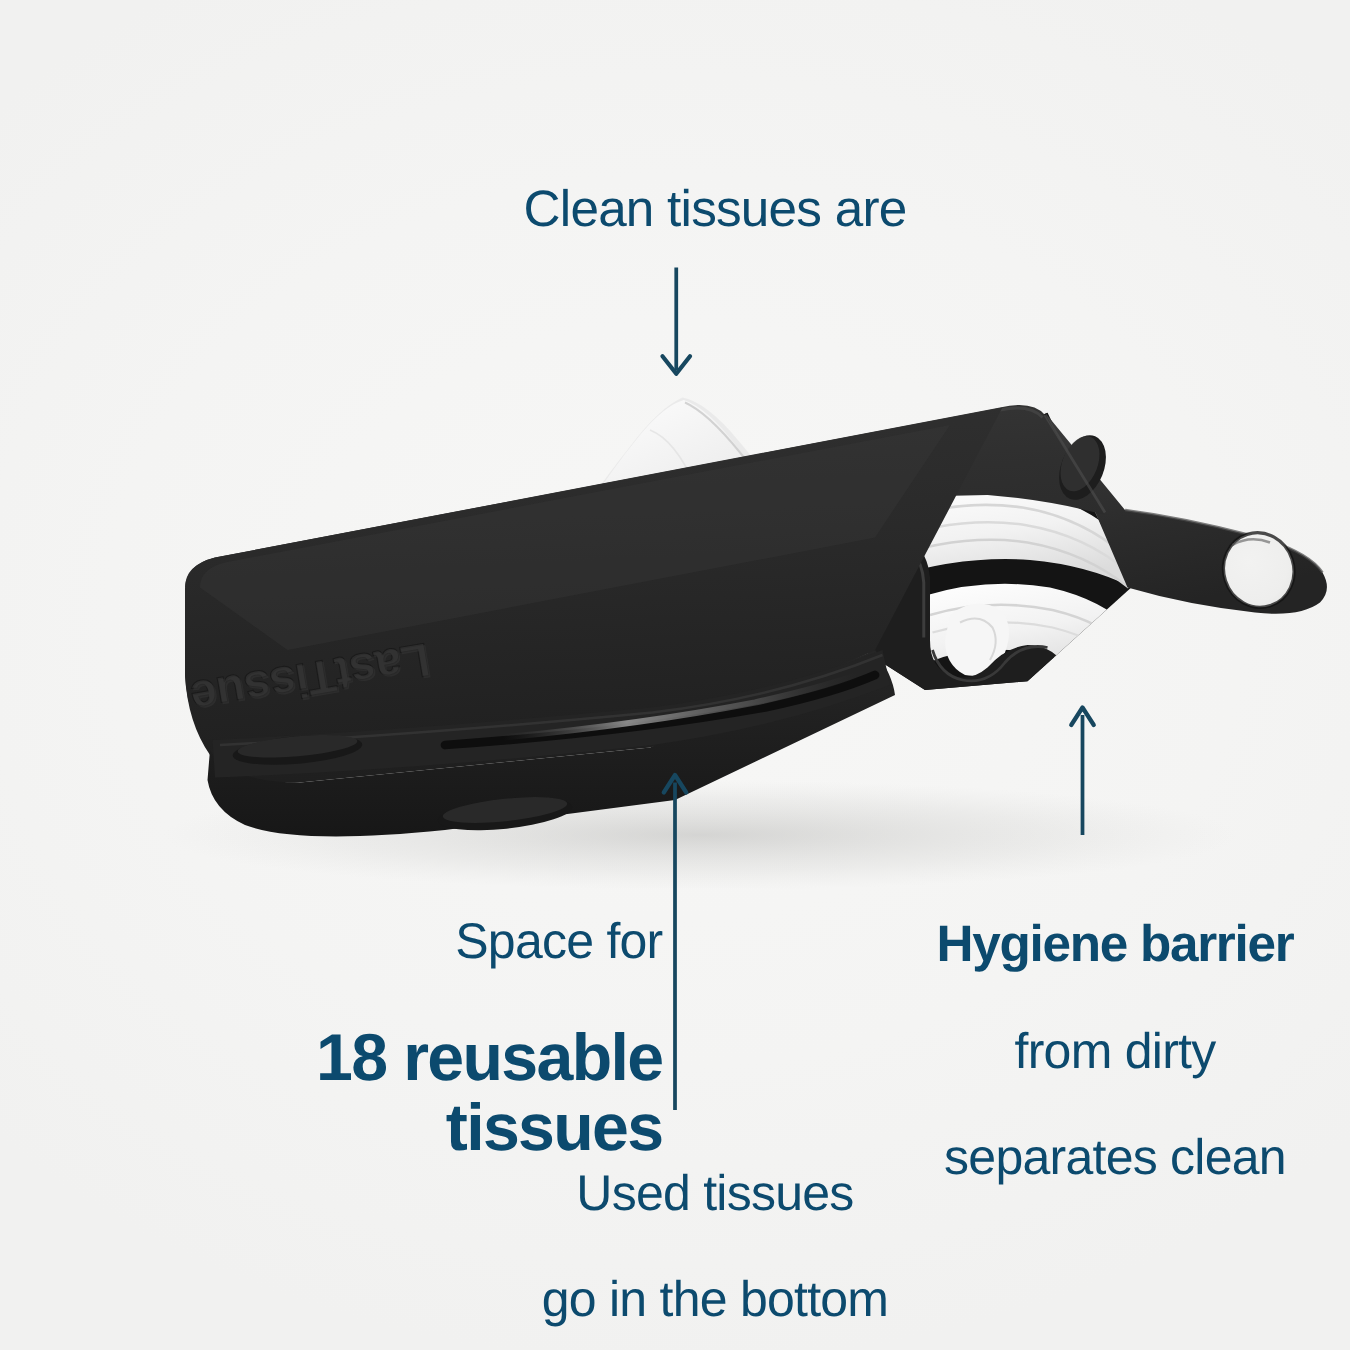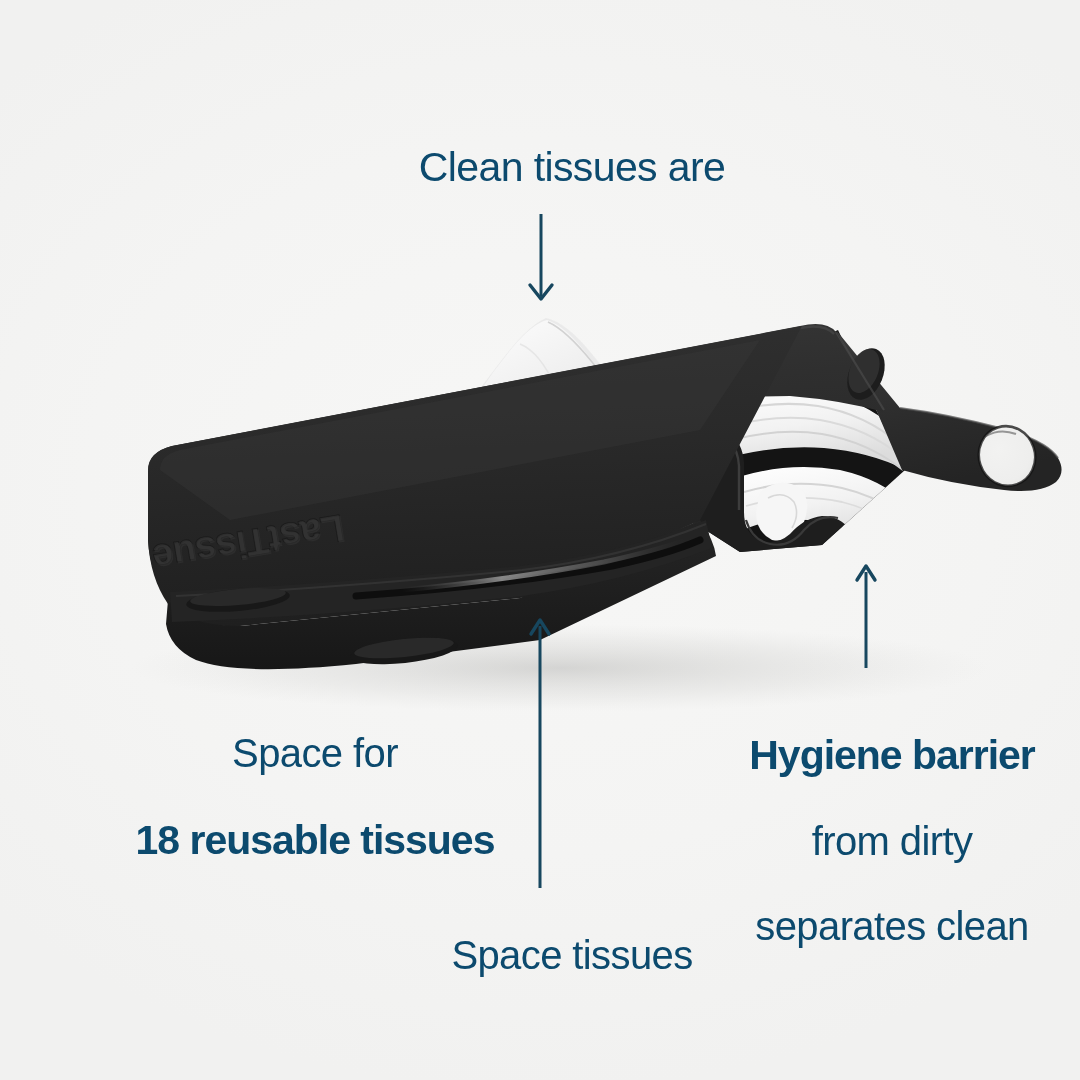--- a/index.html
+++ b/index.html
@@ -48,24 +48,24 @@
     left: 0;
     top: 103px;
     width: 1080px;
     text-align: center;
     font-size: 41px;
   }
   #caption-left {
     left: 68px;
     top: 690px;
     width: 430px;
-    text-align: center;
+    text-align: right;
     font-size: 40px;
   }
-  #caption-left .bold { font-size: 41px; margin-top: 2px; }
+  #caption-left .bold { font-size: 53px; margin-top: 2px; }
   #caption-right {
     left: 660px;
     top: 692px;
     width: 400px;
     text-align: center;
     font-size: 40px;
   }
   #caption-right .bold { font-size: 41px; }
   #caption-bottom {
     left: 330px;
@@ -281,16 +281,17 @@
     <span class="bold">18 reusable tissues</span>
   </div>
 
   <div class="caption" id="caption-right">
     <span class="bold">Hygiene barrier</span>
     <span class="reg">from dirty</span>
     <span class="reg">separates clean</span>
   </div>
 
   <div class="caption" id="caption-bottom">
-    <span class="reg">Space tissues</span>
+    <span class="reg">Used tissues</span>
+    <span class="reg">go in the bottom</span>
   </div>
 
 </div>
 
 </body></html>

